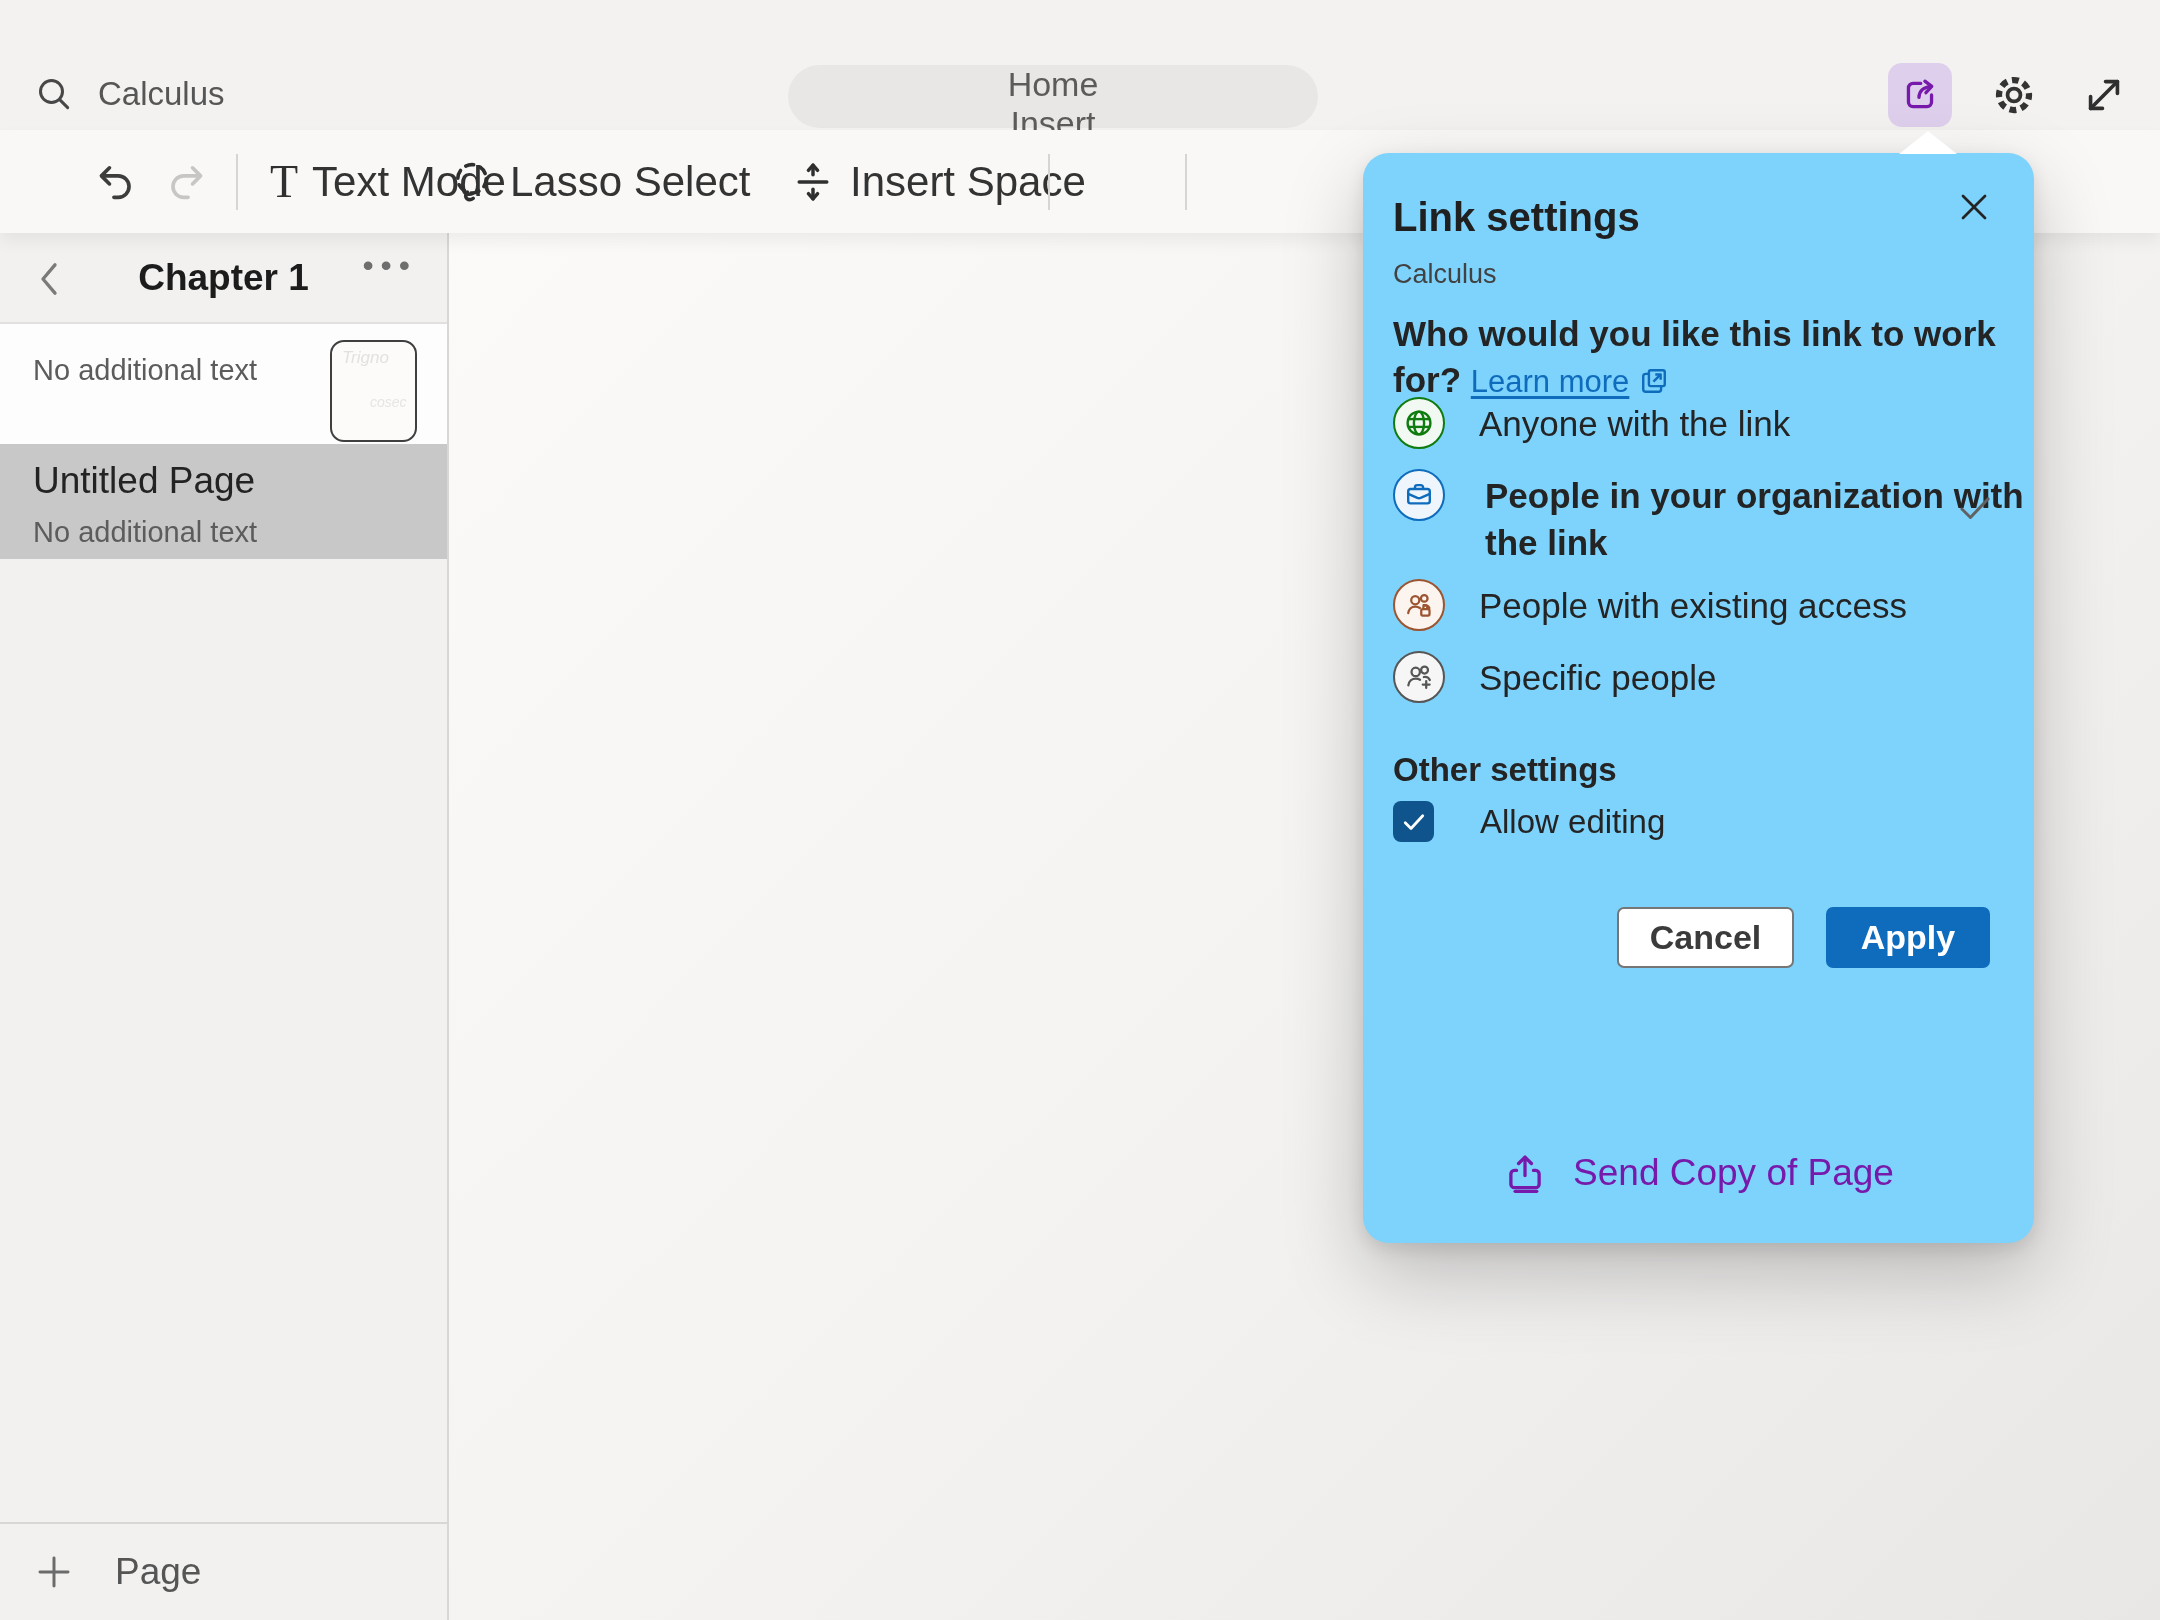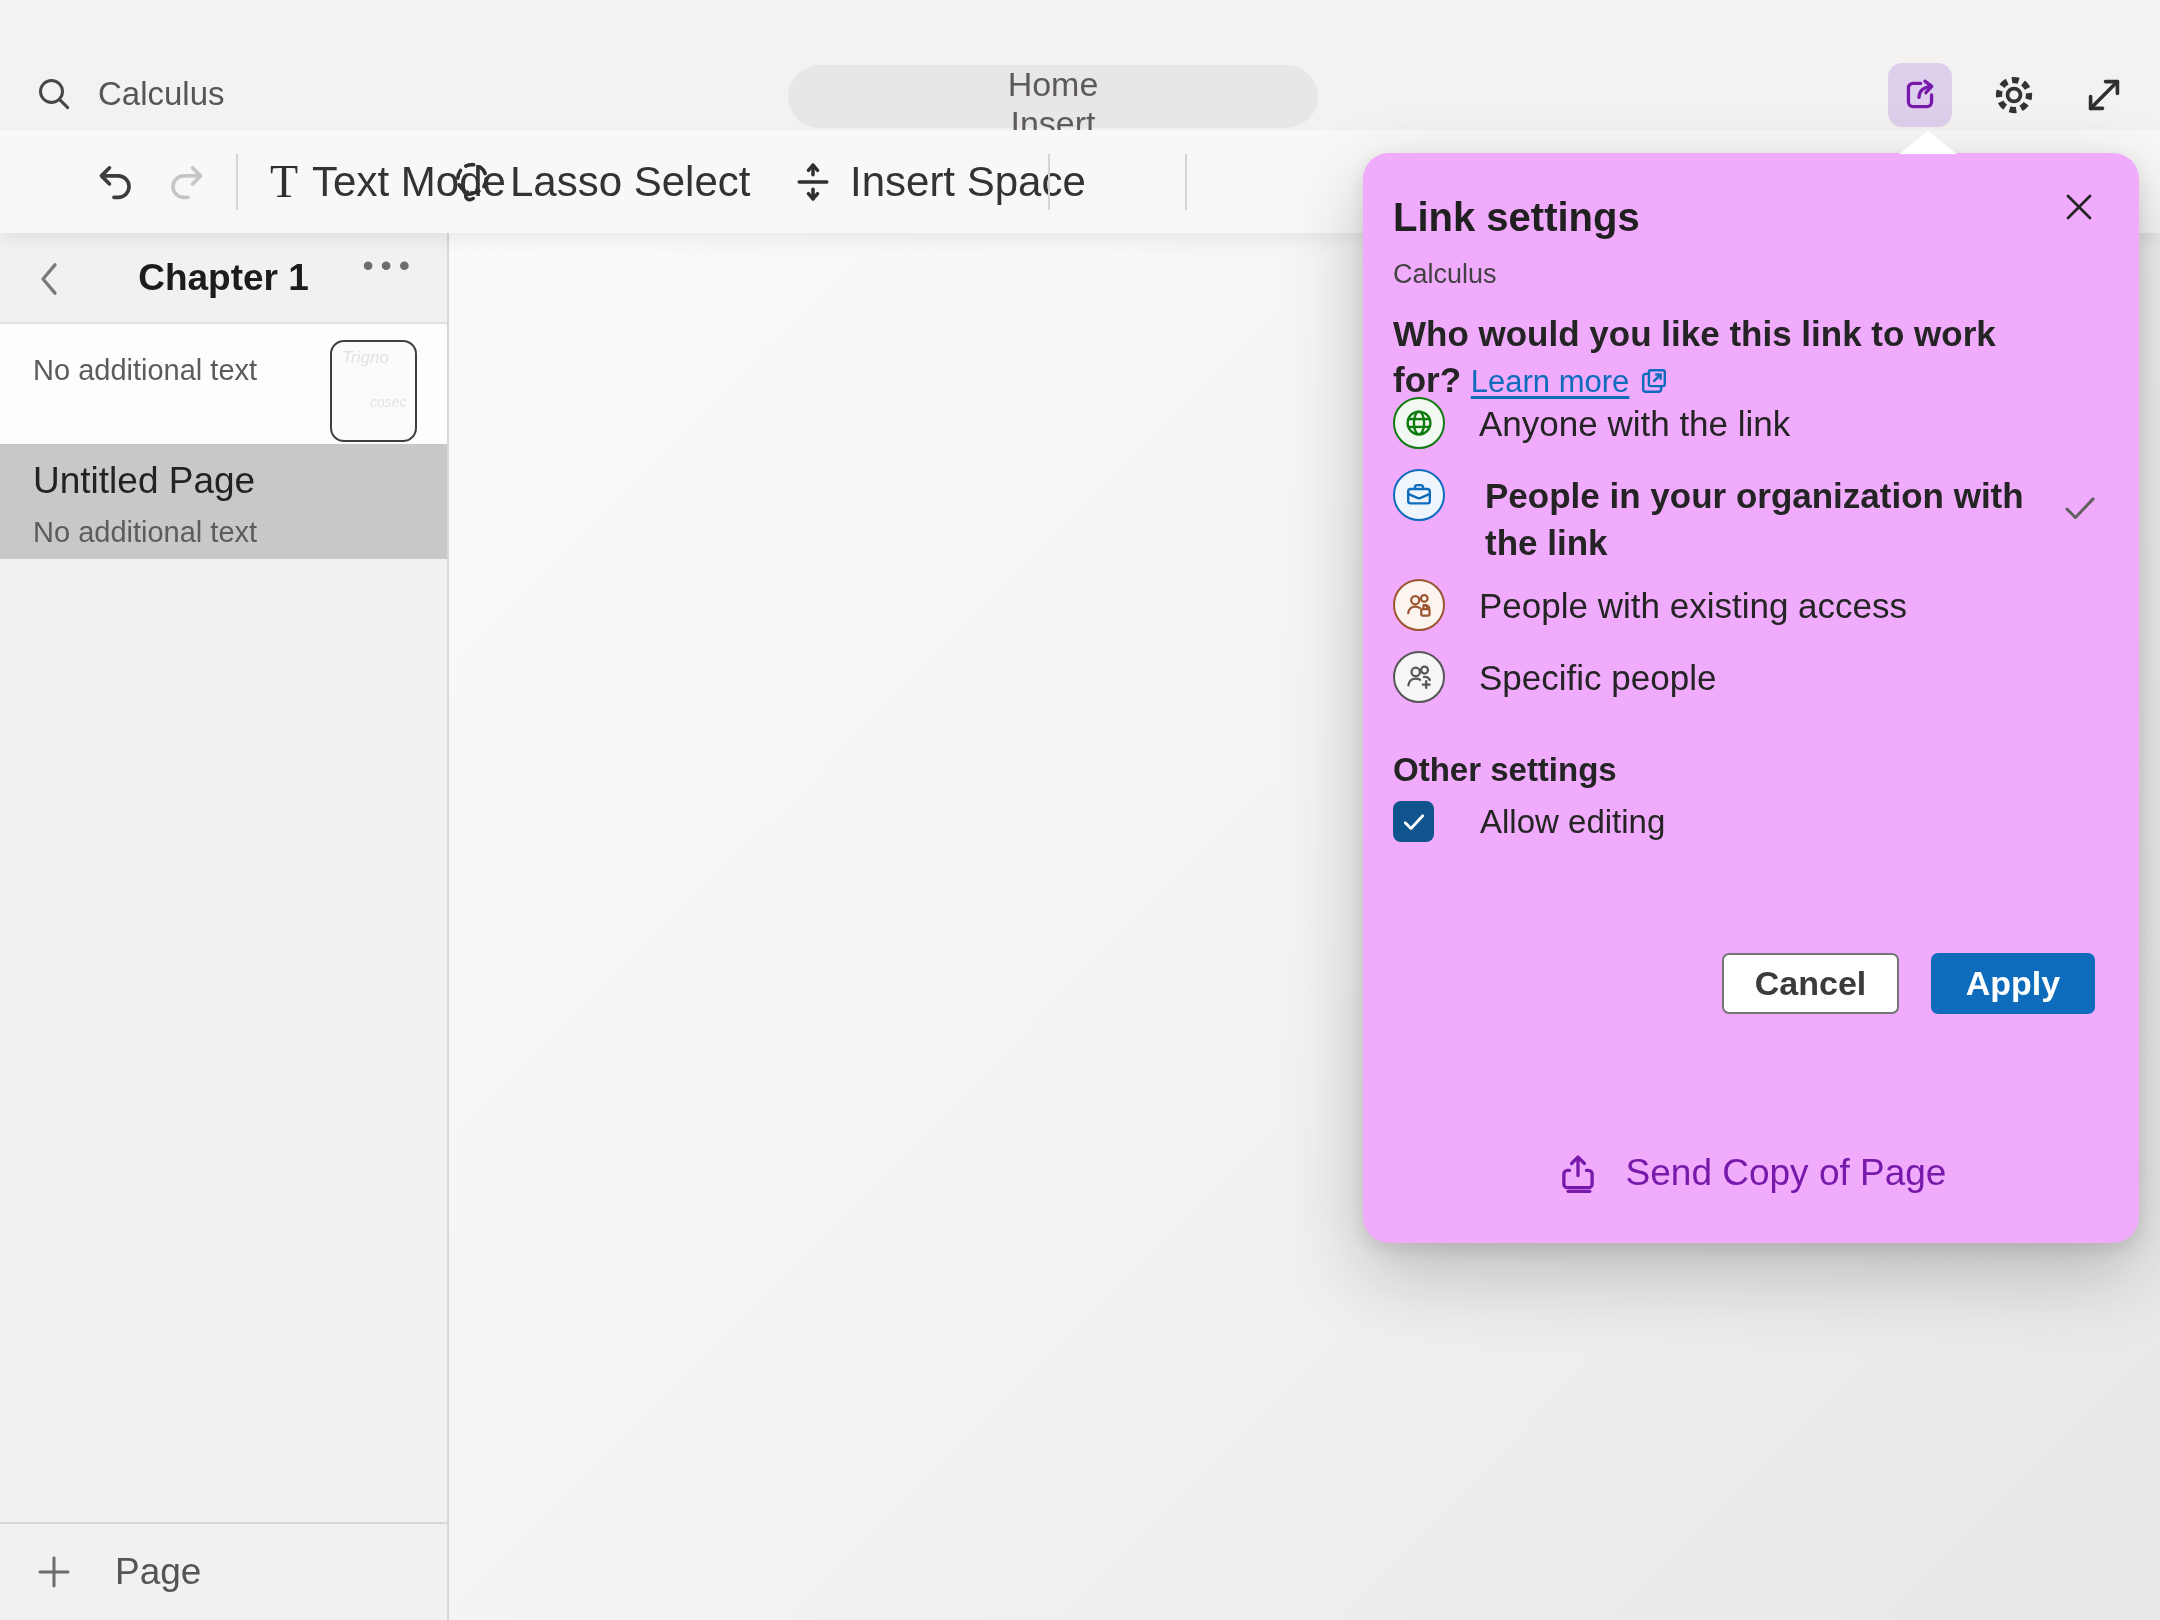--- a/index.html
+++ b/index.html
@@ -65,21 +65,21 @@
   .page-sub{font-size:29px;color:#5c5c5c;margin-top:14px;}
   .thumb{position:absolute;right:30px;top:16px;width:87px;height:102px;background:#fcfbfa;
     border:2.5px solid #3f3f3f;border-radius:14px;box-sizing:border-box;overflow:hidden;}
   .thumb .t1{font-size:17px;color:#e3e1e0;margin:6px 0 0 10px;font-style:italic;}
   .thumb .t2{font-size:14px;color:#e7e5e4;margin:26px 0 0 38px;font-style:italic;}
   .add-page{position:absolute;left:0;right:0;bottom:0;height:96px;border-top:2px solid #d9d7d6;
     display:flex;align-items:center;gap:40px;padding-left:33px;}
   .add-page-label{font-size:37px;color:#555555;}
 
   
-  .dialog{position:absolute;left:1363px;top:153px;width:776px;height:1090px;background:#f0abfc;
+  .dialog{position:absolute;left:1363px;top:153px;width:671px;height:1090px;background:#7dd3fc;
     border-radius:26px;z-index:50;
     box-shadow:0 30px 80px rgba(0,0,0,0.22),0 6px 18px rgba(0,0,0,0.10);}
   .dialog-arrow{position:absolute;left:536px;top:-22px;width:0;height:0;
     border-left:29px solid transparent;border-right:29px solid transparent;
     border-bottom:23px solid #ffffff;}
   .dlg-title{position:absolute;left:30px;top:42px;font-size:40px;font-weight:700;color:#202020;}
   .dlg-close{position:absolute;right:34px;top:28px;width:52px;height:52px;
     display:flex;align-items:center;justify-content:center;}
   .dlg-sub{position:absolute;left:30px;top:106px;font-size:27px;color:#424242;}
   .dlg-question{position:absolute;left:30px;top:158px;width:680px;font-size:35px;font-weight:700;
@@ -101,21 +101,21 @@
   .o1{top:244px;} .o2{top:316px;gap:40px;} .o3{top:426px;} .o4{top:498px;}
 
   .other-heading{position:absolute;left:30px;top:598px;font-size:33px;font-weight:700;color:#242424;}
   .cb-row{position:absolute;left:30px;top:648px;display:flex;align-items:center;gap:46px;}
   .checkbox{width:41px;height:41px;border-radius:8px;background:#0f548c;
     display:flex;align-items:center;justify-content:center;}
   .cb-label{font-size:33px;color:#242424;}
 
   .btn-row{position:absolute;right:44px;top:754px;display:flex;gap:32px;}
   .btn{height:61px;border-radius:7px;display:flex;align-items:center;justify-content:center;
-    font-size:34px;font-weight:600;box-sizing:border-box;margin-top:46px;}
+    font-size:34px;font-weight:600;box-sizing:border-box;}
   .btn-cancel{width:177px;background:#ffffff;border:2.5px solid #767676;color:#3b3b3b;}
   .btn-apply{width:164px;background:#0f6cbd;color:#ffffff;}
 
   .send-copy{position:absolute;left:0;right:0;top:998px;display:flex;align-items:center;
     justify-content:center;gap:26px;}
   .send-copy-label{font-size:37px;color:#7719aa;font-weight:500;}
 </style>
 </head>
 <body>
 

